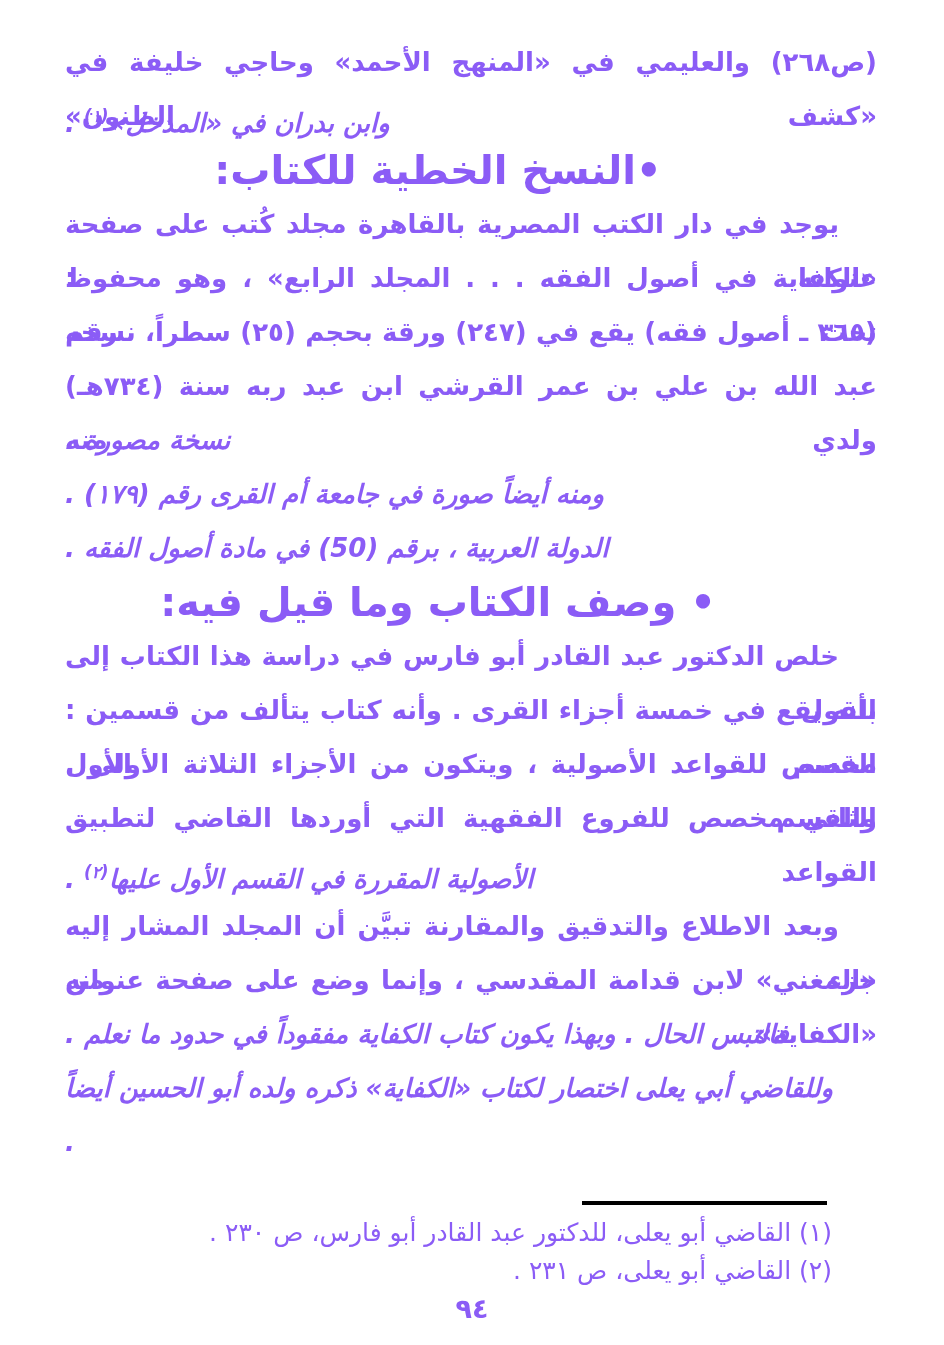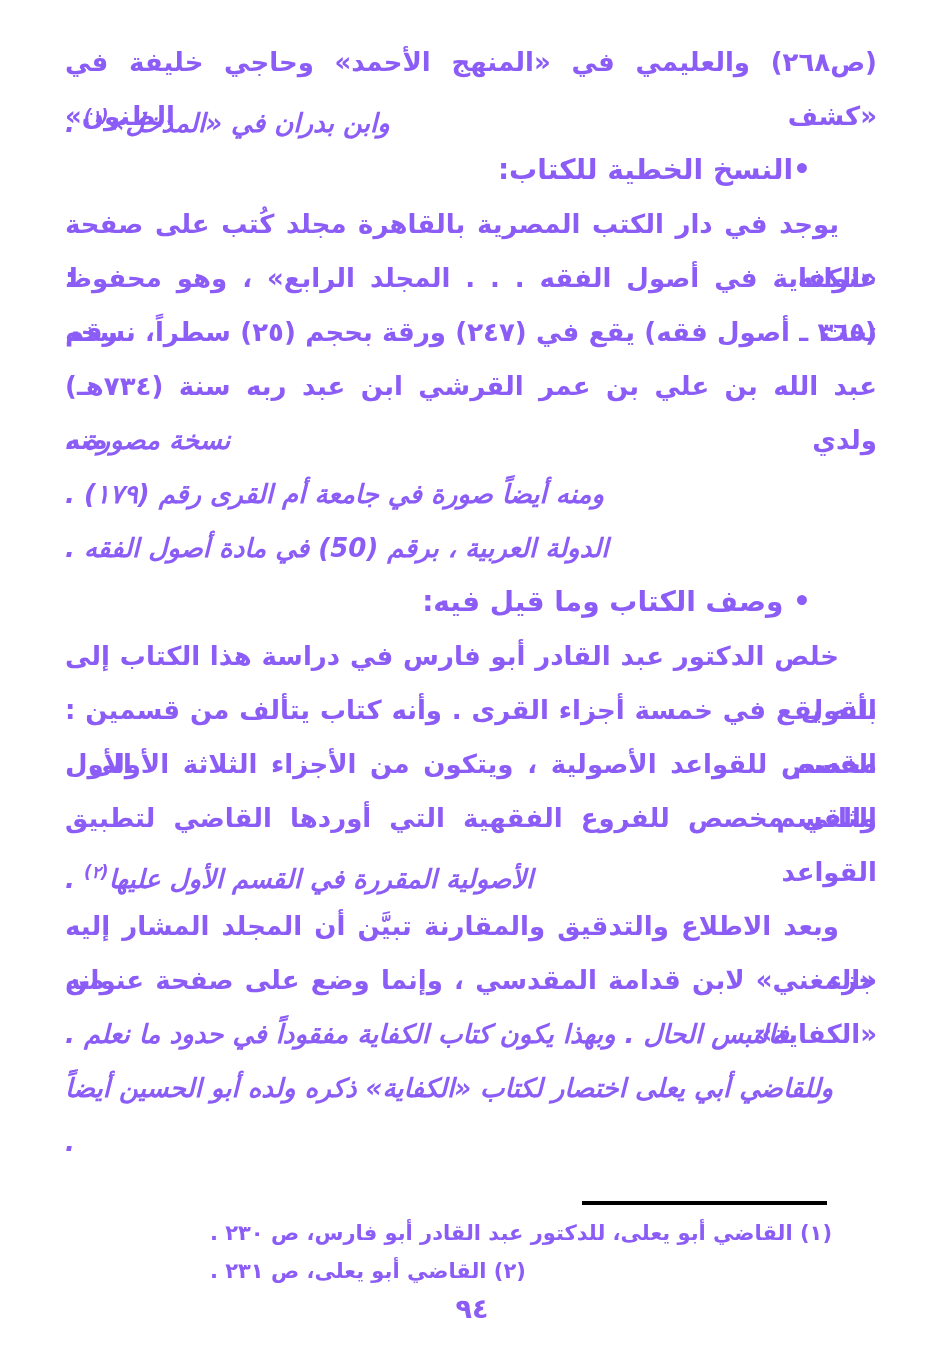--- a/index.html
+++ b/index.html
@@ -37,22 +37,22 @@
     text-justify: inter-word;
   }
   .right {
     text-align: left;
     font-style: italic;
   }
   .indent {
     text-indent: 38px;
   }
   .heading {
-    font-size: 28px;
-    text-align: right;
+    font-size: 40px;
+    text-align: center;
     padding-right: 66px;
     letter-spacing: 0.5px;
   }
   .fn-ref {
     font-size: 17px;
     vertical-align: 10px;
     font-weight: 700;
   }
   .footnote-sep {
     position: absolute;
@@ -60,23 +60,23 @@
     right: 117px;
     width: 245px;
     height: 0;
     border-top: 4px solid #000000;
   }
   .footnotes {
     position: absolute;
     top: 1214px;
     right: 112px;
     direction: rtl;
-    text-align: left;
-    font-size: 21px;
-    font-weight: 700;
+    text-align: right;
+    font-size: 25px;
+    font-weight: 400;
     line-height: 38px;
     white-space: nowrap;
   }
   .page-num {
     position: absolute;
     top: 1293px;
     left: 0;
     width: 100%;
     text-align: center;
     font-size: 27px;

